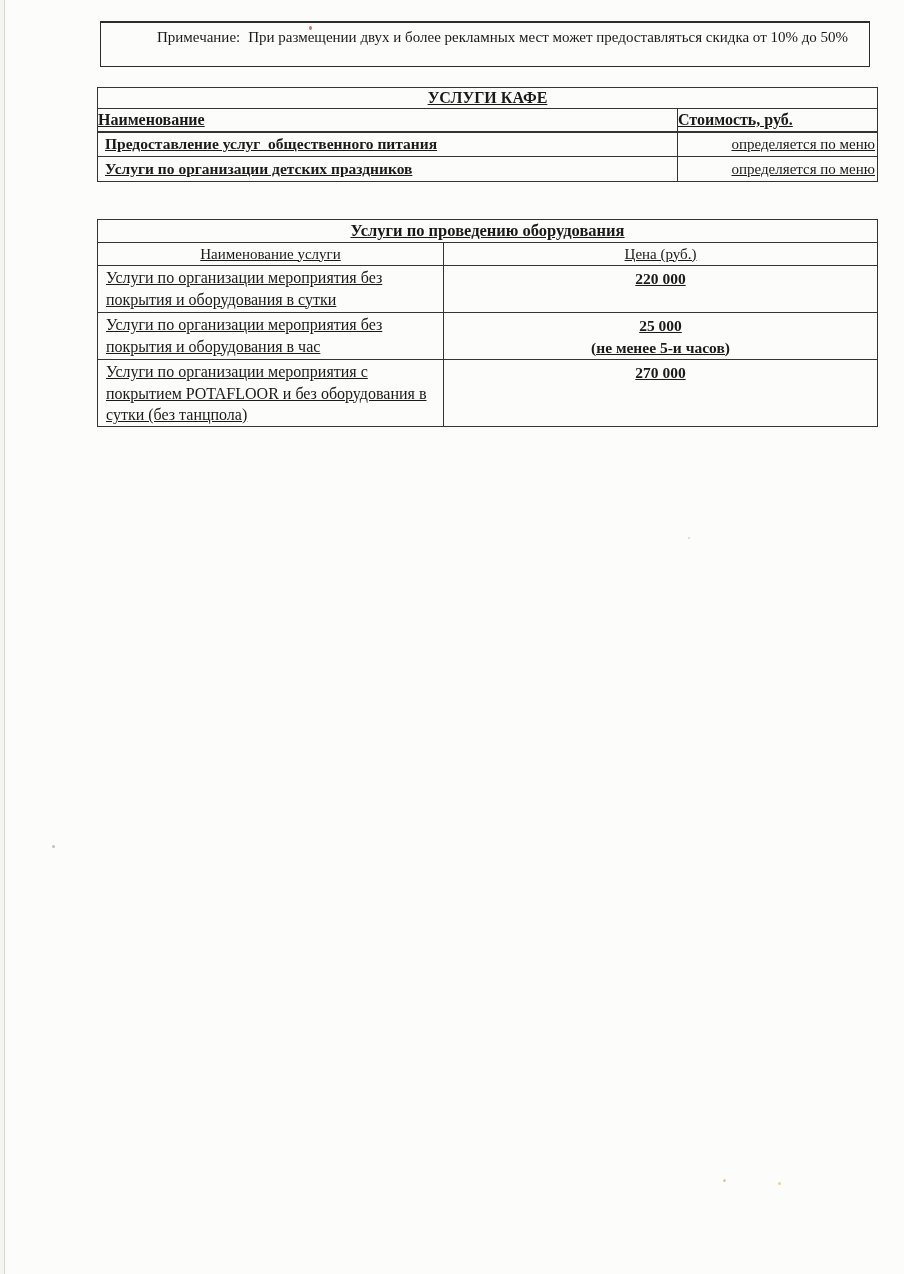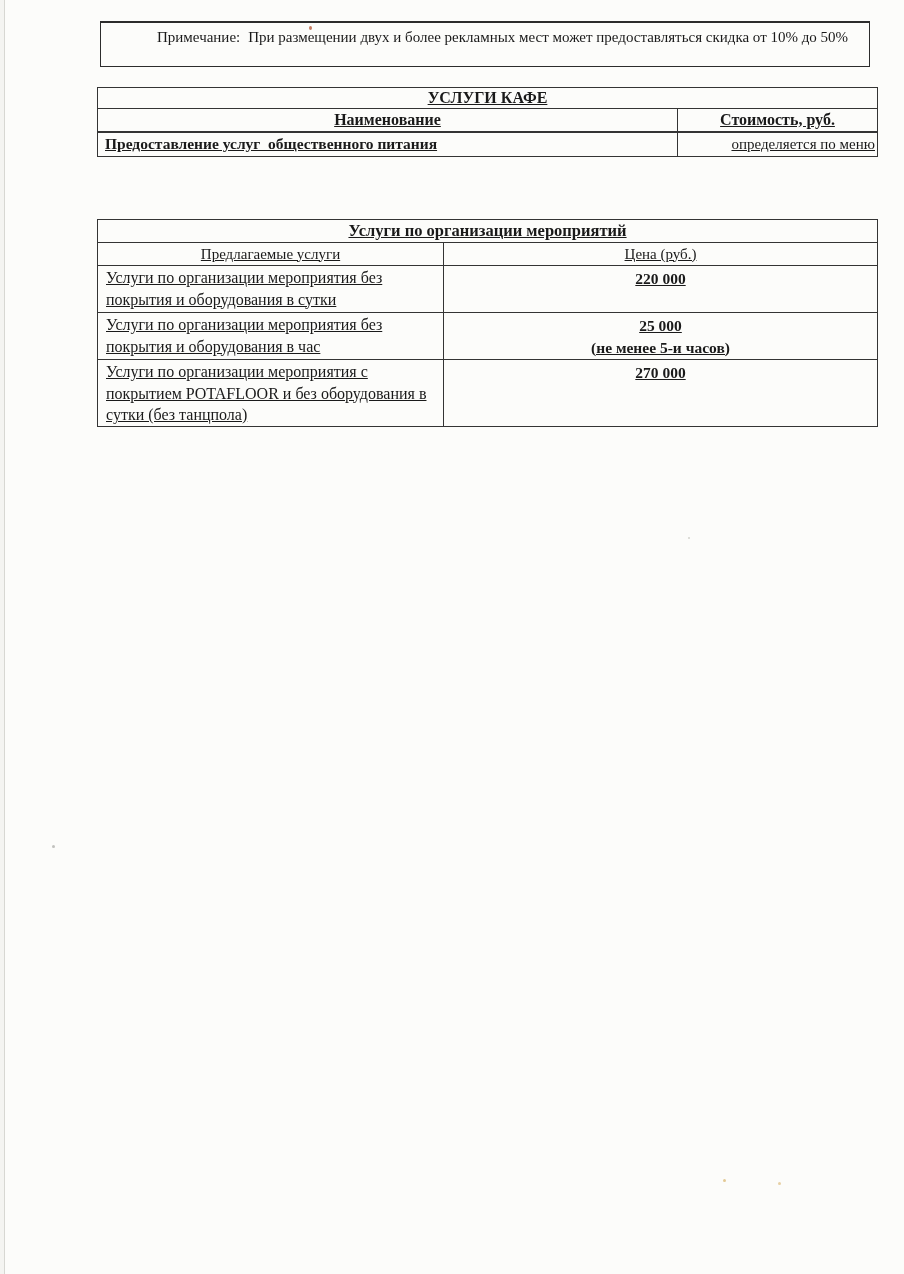--- a/index.html
+++ b/index.html
@@ -77,21 +77,20 @@
     top: 87px;
     width: 780px;
   }
   #cafe-table .title-cell {
     font-size: 16px;
     height: 21px;
   }
   #cafe-table td.hdr {
     font-weight: bold;
     font-size: 16px;
-    text-align: center;
     vertical-align: middle;
     height: 23px;
     border-bottom-width: 2px;
     padding: 0;
   }
   #cafe-table td.name {
     font-weight: bold;
     font-size: 15.5px;
     vertical-align: middle;
     height: 25px;
@@ -164,34 +163,38 @@
     <td class="title-cell" colspan="2">УСЛУГИ КАФЕ</td>
   </tr>
   <tr>
     <td class="hdr">Наименование</td>
     <td class="hdr">Стоимость, руб.</td>
   </tr>
   <tr>
     <td class="name">Предоставление услуг  общественного питания</td>
     <td class="price">определяется по меню</td>
   </tr>
+  <tr>
+    <td class="name">Услуги по организации детских праздников</td>
+    <td class="price">определяется по меню</td>
+  </tr>
 </tbody>
   </table>
 
 <table class="doc" id="events-table">
   <colgroup>
       <col style="width:346px">
       <col style="width:434px">
     </colgroup>
   <tbody>
       <tr>
-    <td class="title-cell" colspan="2">Услуги по организации мероприятий</td>
-  </tr>
-  <tr>
-    <td class="hdr">Предлагаемые услуги</td>
+    <td class="title-cell" colspan="2">Услуги по проведению оборудования</td>
+  </tr>
+  <tr>
+    <td class="hdr">Наименование услуги</td>
     <td class="hdr">Цена (руб.)</td>
   </tr>
   <tr class="r0">
     <td class="service">Услуги по организации мероприятия без покрытия и оборудования в сутки</td>
     <td class="price">
       <div>220 000</div>
       <div></div>
     </td>
   </tr>
   <tr class="r1">

